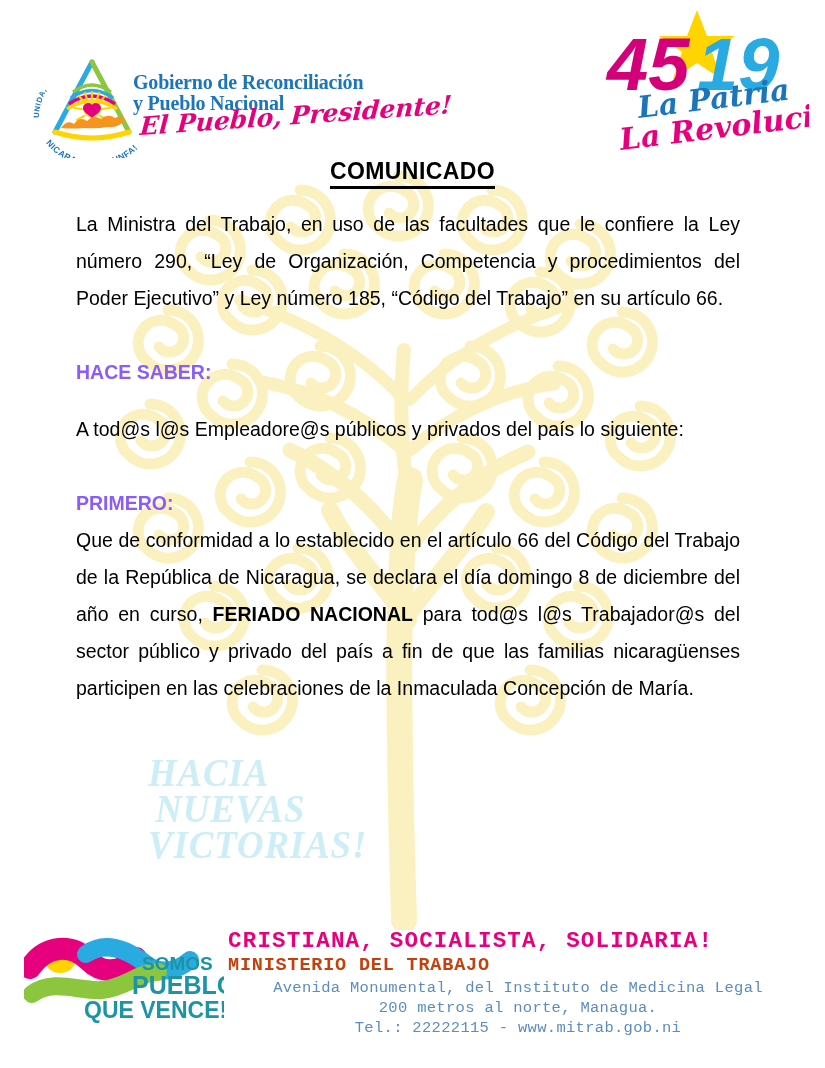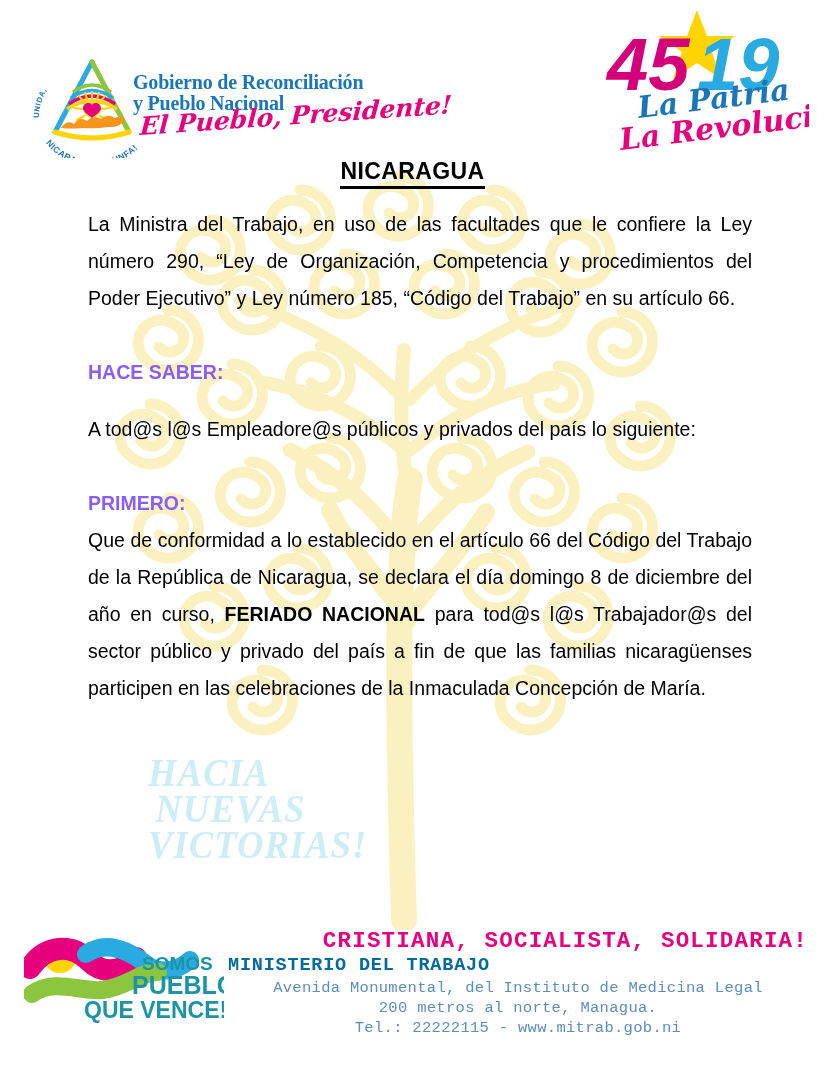--- a/index.html
+++ b/index.html
@@ -114,21 +114,20 @@
     border-bottom: 3px solid #000;
     padding-bottom: 2px;
   }
 
   .content {
     position: absolute;
     left: 76px;
     top: 206px;
     width: 664px;
     z-index: 2;
-    margin-left: 12px;
   }
   .para {
     font-size: 19.5px;
     line-height: 37px;
     color: #000;
     text-align: justify;
     margin: 0;
   }
   .spacer-l { height: 37px; }
   .spacer-s { height: 20px; }
@@ -162,28 +161,27 @@
     top: 10px;
     width: 580px;
   }
   .f-slogan {
     font-family: "Liberation Mono", monospace;
     font-weight: bold;
     font-size: 22.5px;
     line-height: 26px;
     color: #e6007e;
     letter-spacing: 1.2px;
-    text-align: right;
   }
   .f-ministry {
     font-family: "Liberation Mono", monospace;
     font-weight: bold;
     font-size: 18.5px;
     line-height: 24px;
-    color: #0369a1;
+    color: #c2410c;
     letter-spacing: 0.8px;
   }
   .f-addr {
     font-family: "Liberation Mono", monospace;
     font-size: 15.5px;
     line-height: 20px;
     color: #5b8dc0;
     letter-spacing: 0.3px;
     text-align: center;
   }
@@ -305,21 +303,21 @@
       <g font-family="Liberation Sans, sans-serif" font-weight="bold" font-size="74" font-style="italic">
         <text x="28" y="84" fill="#d4007a">45</text>
         <text x="118" y="84" fill="#29abe2">19</text>
       </g>
       <text x="60" y="112" font-family="DejaVu Serif, serif" font-style="italic" font-weight="bold" font-size="30" fill="#1b75bb" transform="rotate(-7 60 112)">La Patria</text>
       <text x="42" y="144" font-family="DejaVu Serif, serif" font-style="italic" font-weight="bold" font-size="30" fill="#e6007e" transform="rotate(-7 42 144)">La Revolución!</text>
     </svg>
   </div>
 
   <div class="doc-title">
-    <span>NICARAGUA</span>
+    <span>COMUNICADO</span>
   </div>
 
   <div class="content">
     <p class="para">La Ministra del Trabajo, en uso de las facultades que le confiere la Ley número 290, “Ley de Organización, Competencia y procedimientos del Poder Ejecutivo” y  Ley número 185, “Código del Trabajo” en su artículo 66.</p>
 
     <div class="spacer-l"></div>
     <div class="head-label">HACE SABER:</div>
 
     <div class="spacer-s"></div>
     <p class="para">A tod@s l@s Empleadore@s públicos y privados del país lo siguiente:</p>

